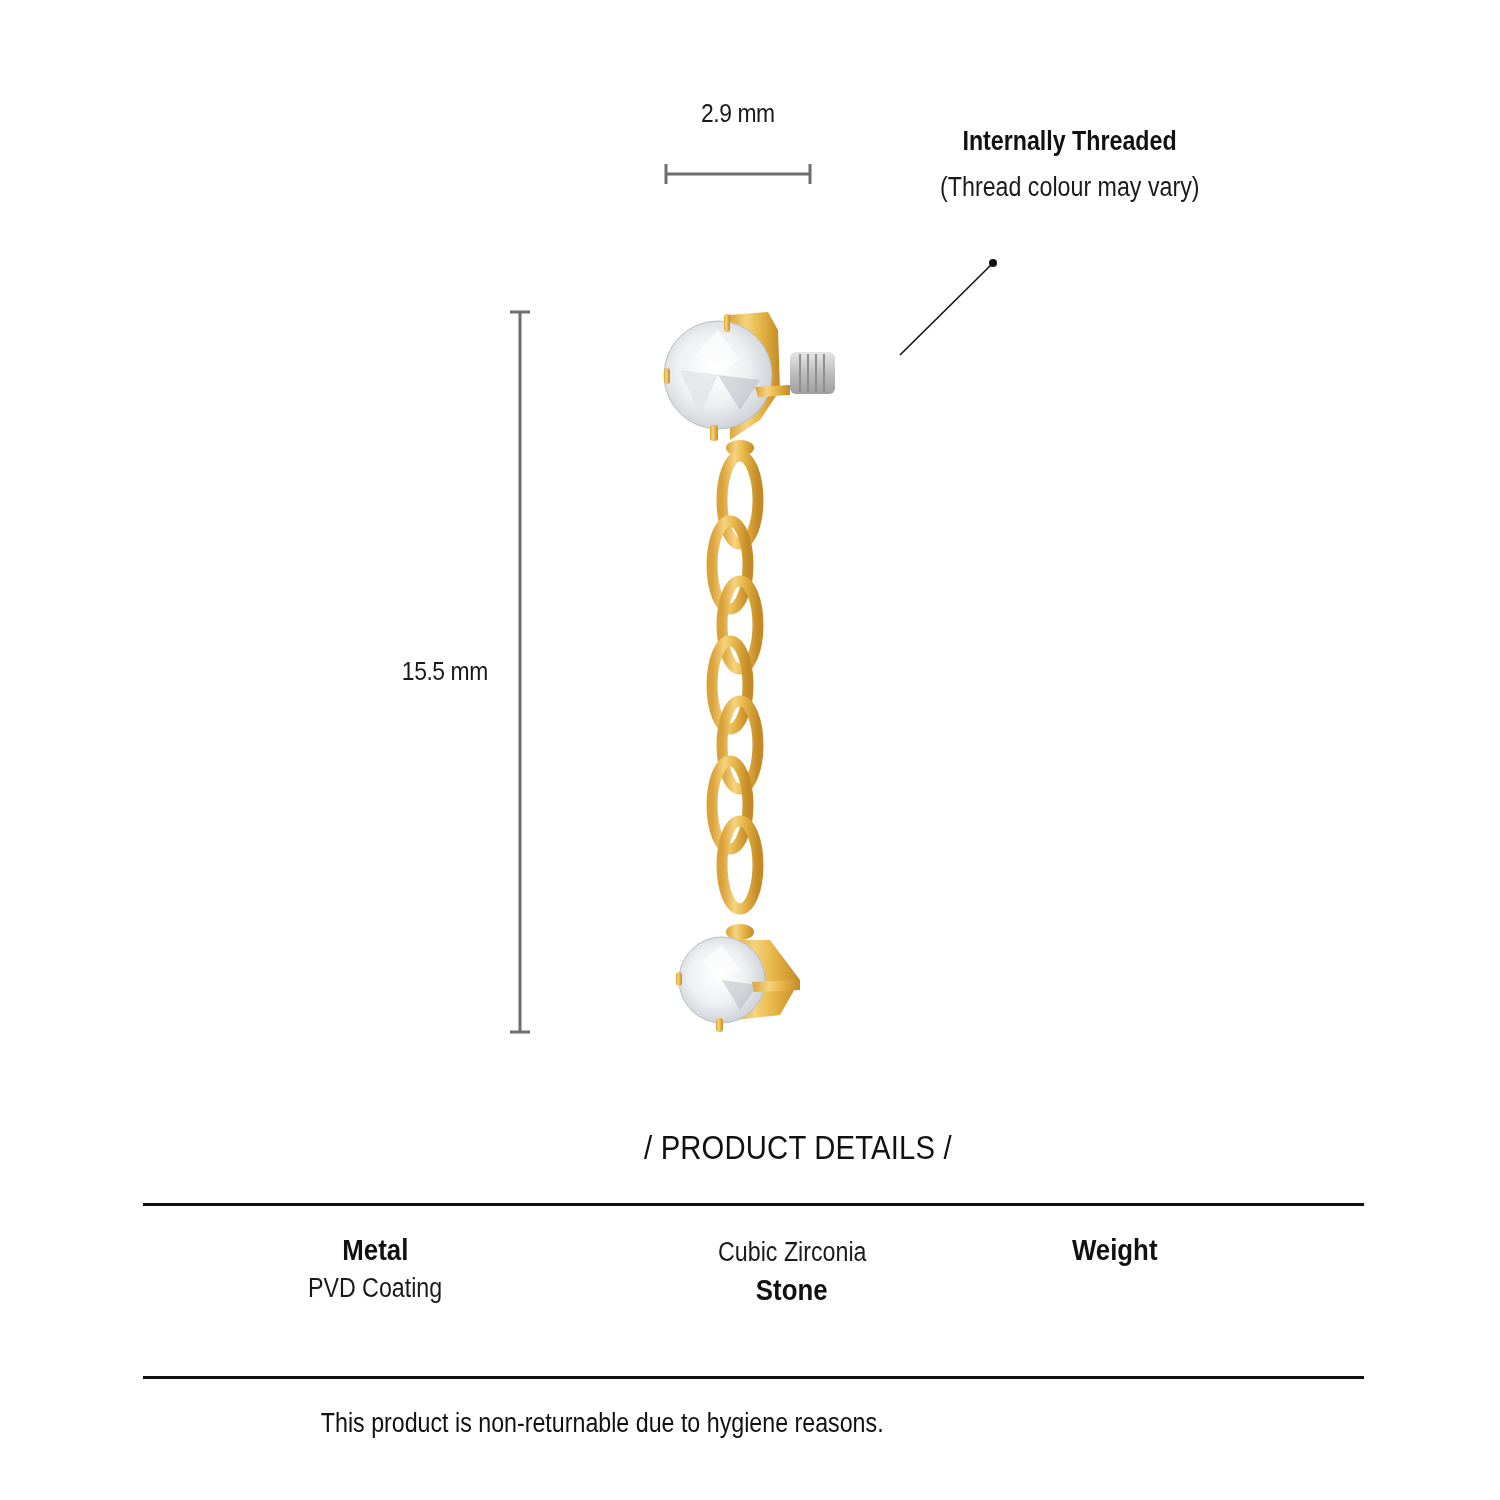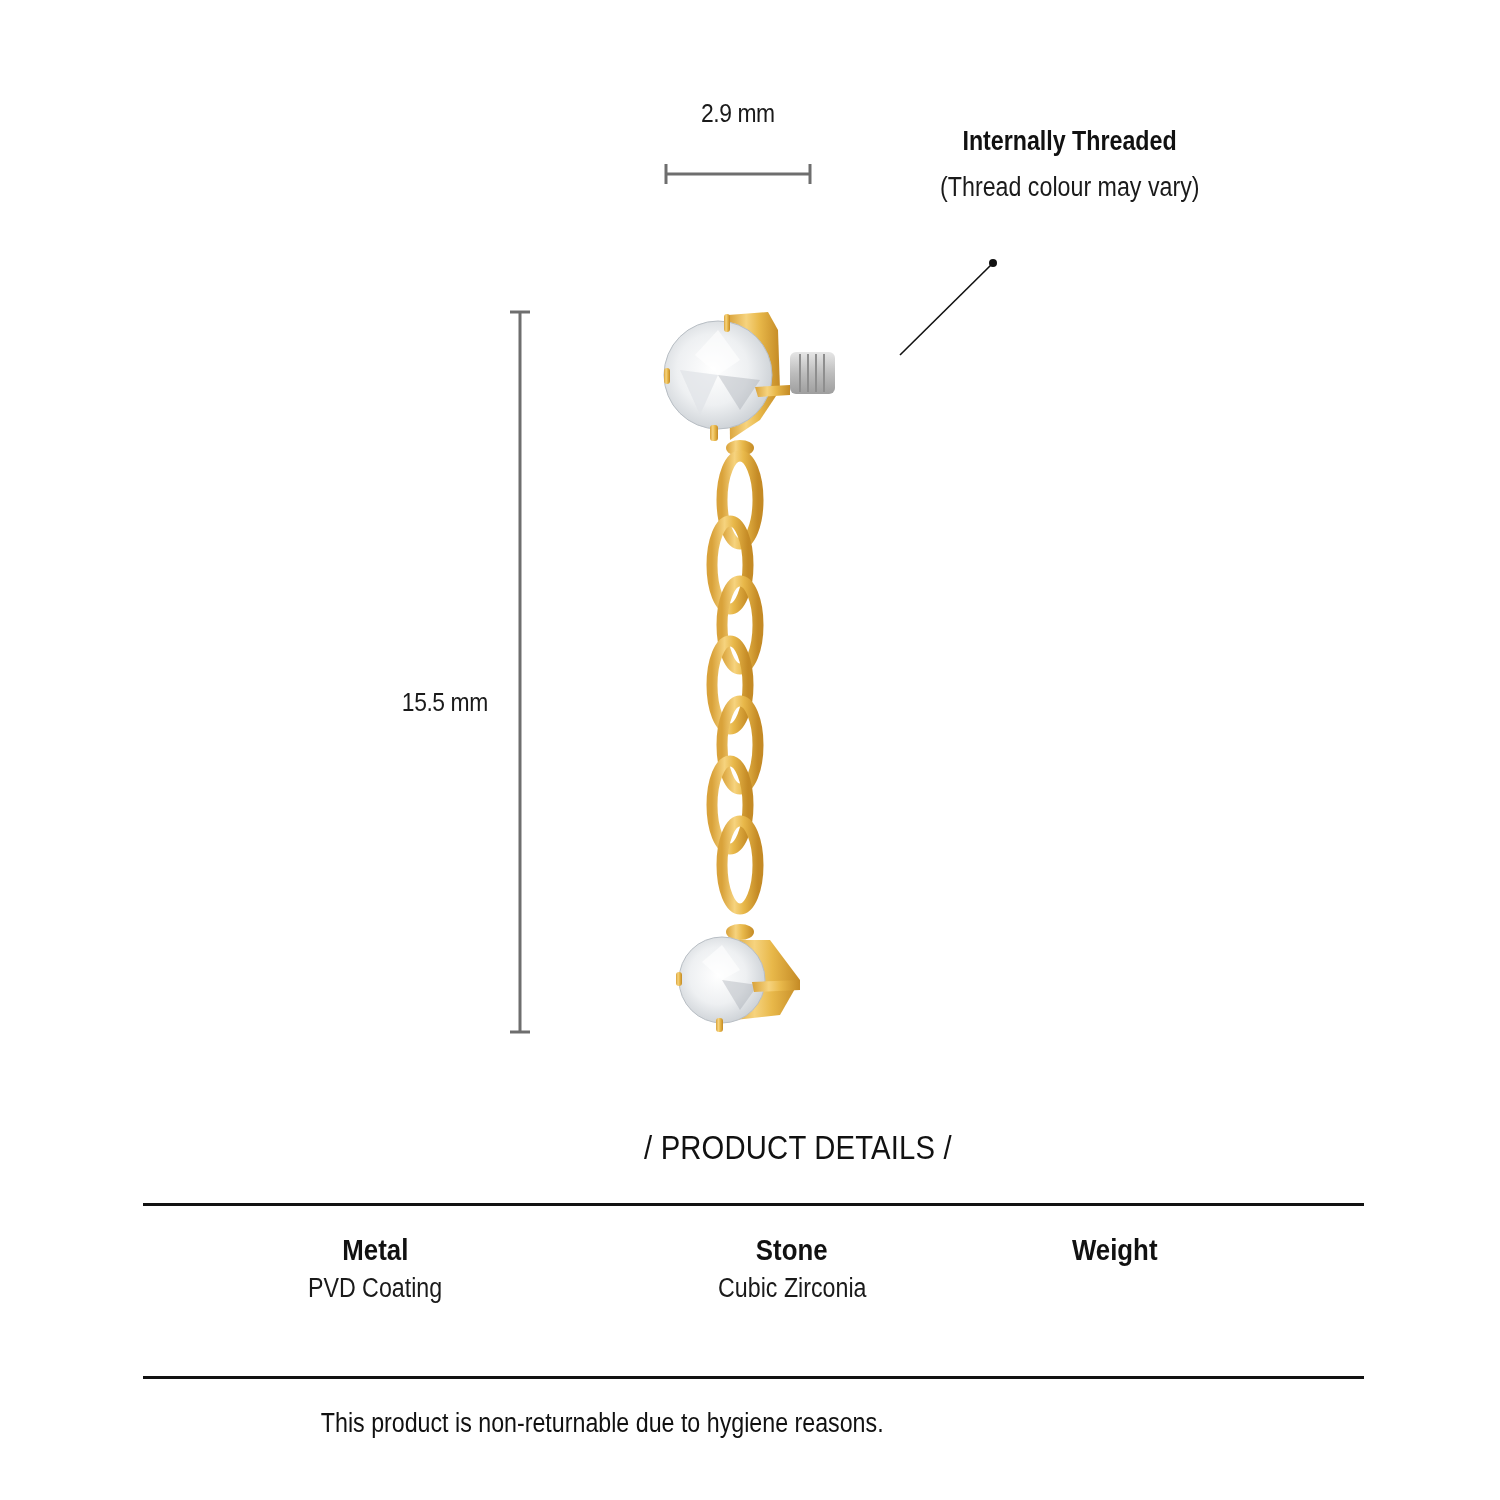--- a/index.html
+++ b/index.html
@@ -38,21 +38,21 @@
 <svg class="abs" style="left:890px; top:250px;" width="120" height="115">
   <line x1="10" y1="105" x2="103" y2="13" stroke="#111" stroke-width="1.6"></line>
   <circle cx="103" cy="13" r="4" fill="#111"></circle>
 </svg>
 
 <svg class="abs" style="left:505px; top:308px;" width="30" height="730">
   <line x1="5" y1="4" x2="25" y2="4" stroke="#6e6e6e" stroke-width="3"></line>
   <line x1="5" y1="724" x2="25" y2="724" stroke="#6e6e6e" stroke-width="3"></line>
   <line x1="15" y1="4" x2="15" y2="724" stroke="#6e6e6e" stroke-width="3"></line>
 </svg>
-<div class="abs center-box" style="left:370px; top:687px; width:150px;">
+<div class="abs center-box" style="left:370px; top:656px; width:150px;">
   <div class="dim-text">15.5 mm</div>
 </div>
 
 <svg class="abs" style="left:640px; top:300px;" width="230" height="750" viewBox="0 0 230 750">
   <defs>
     <linearGradient id="gold" x1="0" y1="0" x2="1" y2="0">
       <stop offset="0" stop-color="#D9A23A"></stop>
       <stop offset="0.35" stop-color="#F6D37E"></stop>
       <stop offset="0.6" stop-color="#E8B84A"></stop>
       <stop offset="1" stop-color="#C48A25"></stop>
@@ -122,24 +122,24 @@
   <div class="center-box">
       <div class="col-head">Metal</div>
     </div>
   <div class="center-box">
       <div class="col-val">PVD Coating</div>
     </div>
 </div>
 
 <div class="col" style="left:592px; top:1232px; width:400px;">
   <div class="center-box">
-      <div class="col-head">Stone</div>
+      <div class="col-val">Cubic Zirconia</div>
     </div>
   <div class="center-box">
-      <div class="col-val">Cubic Zirconia</div>
+      <div class="col-head">Stone</div>
     </div>
 </div>
 
 <div class="col" style="left:965px; top:1232px; width:300px;text-align:center;">
   <div class="center-box">
       <div class="col-head">Weight</div>
     </div>
 </div>
 
 <div class="rule" style="top:1376px;"></div>

